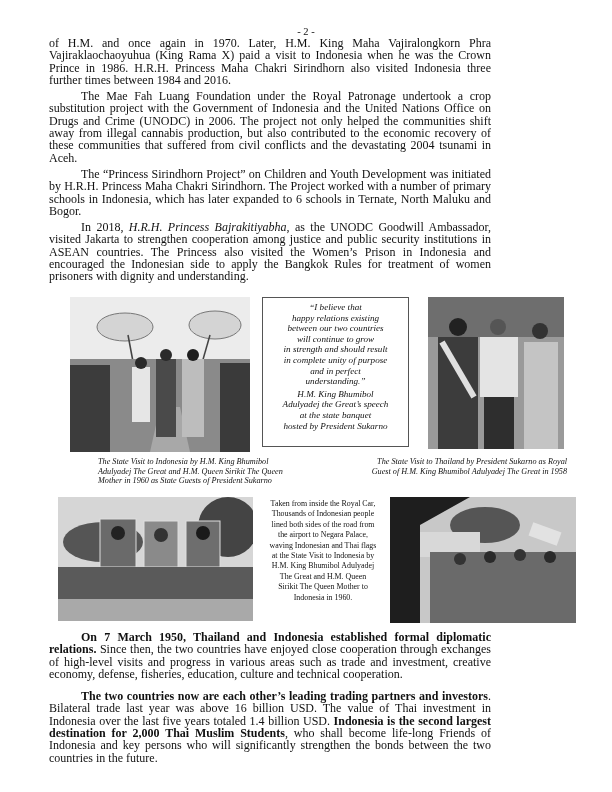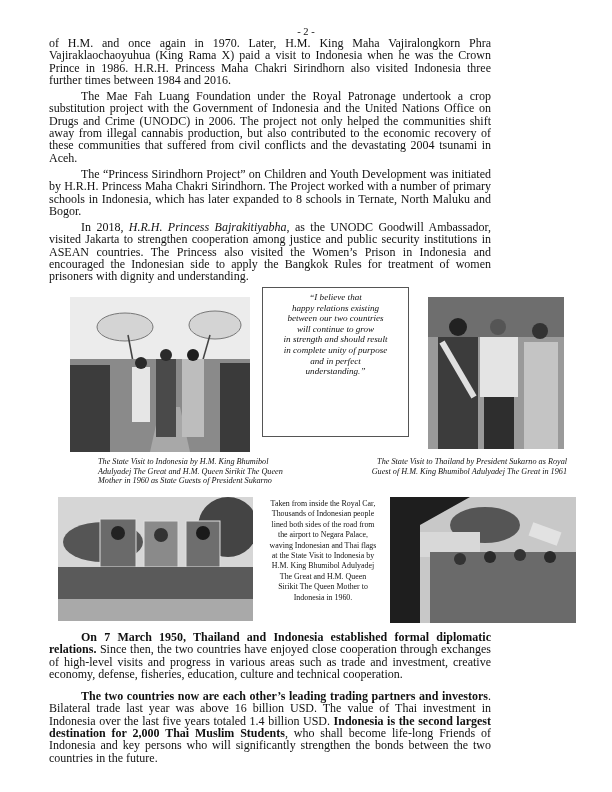--- a/index.html
+++ b/index.html
@@ -10,36 +10,36 @@
   .text-block { position: absolute; left: 49px; width: 442px; font-size: 12px;
                 line-height: 12.3px; text-align: justify; }
   .text-block p { margin: 0 0 4px 0; }
   .indent { text-indent: 32px; }
   b { font-weight: bold; }
   i { }
 
   .photo { position: absolute; background: #cfcfcf; overflow: hidden; }
   .photo svg { width: 100%; height: 100%; display: block; }
   .caption { position: absolute; font-style: italic; font-size: 8.2px; line-height: 9.6px; color: #111; }
-  .quote-box { position: absolute; left: 262px; top: 287px; width: 147px; height: 150px;
+  .quote-box { position: absolute; left: 262px; top: 297px; width: 147px; height: 150px;
                border: 1px solid #555; box-sizing: border-box; padding: 4px 3px;
                font-style: italic; font-size: 9.1px; line-height: 10.6px; text-align: center; }
   .quote-box .q { margin: 0; white-space: pre-line; }
   .side-caption { position: absolute; left: 256px; top: 499px; width: 134px;
                   font-size: 7.9px; line-height: 10.4px; text-align: center; white-space: pre-line; }
 </style>
 </head>
 <body>
 
 <div class="page-num">- 2 -</div>
 
 <div class="text-block" style="top:37px;">
   <p>of H.M. and once again in 1970. Later, H.M. King Maha Vajiralongkorn Phra Vajiraklaochaoyuhua (King Rama X) paid a visit to Indonesia when he was the Crown Prince in 1986. H.R.H. Princess Maha Chakri  Sirindhorn also visited Indonesia three further times between 1984 and 2016.</p>
   <p class="indent">The Mae Fah Luang Foundation under the Royal Patronage undertook a crop substitution project  with the Government of Indonesia and the United Nations Office on Drugs and Crime (UNODC) in 2006.  The project not only helped the communities shift away from illegal cannabis production, but also contributed to the economic recovery of these communities that suffered from civil conflicts and the devastating 2004 tsunami in Aceh.</p>
-  <p class="indent">The “Princess Sirindhorn Project” on Children and Youth Development was initiated by H.R.H. Princess Maha Chakri Sirindhorn. The Project worked with a number of primary schools in Indonesia, which has later expanded to 8 schools in Ternate, North Maluku and Bogor.</p>
+  <p class="indent">The “Princess Sirindhorn Project” on Children and Youth Development was initiated by H.R.H. Princess Maha Chakri Sirindhorn. The Project worked with a number of primary schools in Indonesia, which has later expanded to 6 schools in Ternate, North Maluku and Bogor.</p>
   <p class="indent"><span>In 2018, </span><i>H.R.H. Princess Bajrakitiyabha</i><span>, as the UNODC Goodwill Ambassador, visited Jakarta to strengthen cooperation among justice and public security institutions in ASEAN countries. The Princess also visited the Women’s Prison in Indonesia and encouraged the Indonesian side to apply the Bangkok Rules for treatment of women prisoners with dignity and understanding.</span></p>
 </div>
 
 <div class="photo" style="left:70px; top:297px; width:180px; height:155px; background:#e8e8e8;">
   <svg viewBox="0 0 180 155" preserveAspectRatio="none">
     <rect width="180" height="155" fill="#ececec"></rect>
     <ellipse cx="55" cy="30" rx="28" ry="14" fill="#d4d4d4" stroke="#777"></ellipse>
     <line x1="58" y1="38" x2="64" y2="70" stroke="#444" stroke-width="1.5"></line>
     <ellipse cx="145" cy="28" rx="26" ry="14" fill="#d4d4d4" stroke="#777"></ellipse>
     <line x1="140" y1="38" x2="132" y2="66" stroke="#444" stroke-width="1.5"></line>
@@ -59,37 +59,41 @@
 
 <div class="quote-box">
   <p class="q">“I believe that
 happy relations existing
 between our two countries
 will continue to grow
 in strength and should result
 in complete unity of purpose
 and in perfect
 understanding.”</p>
+  <p class="q" style="margin-top:2px;">H.M. King Bhumibol
+Adulyadej the Great’s speech
+at the state banquet
+hosted by President Sukarno</p>
 </div>
 
 <div class="photo" style="left:428px; top:297px; width:136px; height:152px;">
   <svg viewBox="0 0 136 152" preserveAspectRatio="none">
     <rect width="136" height="152" fill="#9a9a9a"></rect>
     <rect x="0" y="0" width="136" height="40" fill="#6e6e6e"></rect>
     <rect x="10" y="40" width="40" height="112" fill="#3c3c3c"></rect>
     <path d="M14 45 L46 100" stroke="#e0e0e0" stroke-width="6"></path>
     <circle cx="30" cy="30" r="9" fill="#222"></circle>
     <rect x="52" y="40" width="38" height="60" fill="#e4e4e4"></rect>
     <rect x="56" y="100" width="30" height="52" fill="#2e2e2e"></rect>
     <circle cx="70" cy="30" r="8" fill="#555"></circle>
     <rect x="96" y="45" width="34" height="107" fill="#c4c4c4"></rect>
     <circle cx="112" cy="34" r="8" fill="#333"></circle>
   </svg>
 </div>
-<div class="caption" style="left:362px; top:457px; width:205px; text-align:right;">The State Visit to Thailand by President Sukarno as Royal Guest of H.M. King Bhumibol Adulyadej The Great in 1961</div>
+<div class="caption" style="left:362px; top:457px; width:205px; text-align:right;">The State Visit to Thailand by President Sukarno as Royal Guest of H.M. King Bhumibol Adulyadej The Great in 1958</div>
 
 <div class="photo" style="left:58px; top:497px; width:195px; height:124px;">
   <svg viewBox="0 0 195 124" preserveAspectRatio="none">
     <rect width="195" height="124" fill="#d6d6d6"></rect>
     <ellipse cx="45" cy="45" rx="40" ry="20" fill="#555"></ellipse>
     <ellipse cx="170" cy="30" rx="30" ry="30" fill="#444"></ellipse>
     <rect x="42" y="22" width="36" height="48" fill="#6a6a6a" stroke="#ddd"></rect>
     <circle cx="60" cy="36" r="7" fill="#222"></circle>
     <rect x="86" y="24" width="34" height="46" fill="#8a8a8a" stroke="#ddd"></rect>
     <circle cx="103" cy="38" r="7" fill="#333"></circle>

